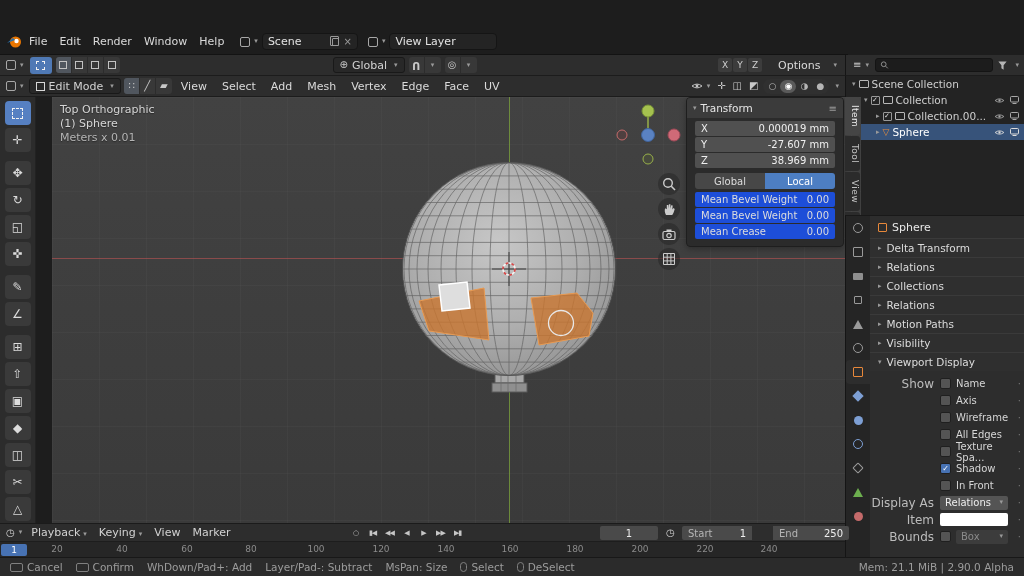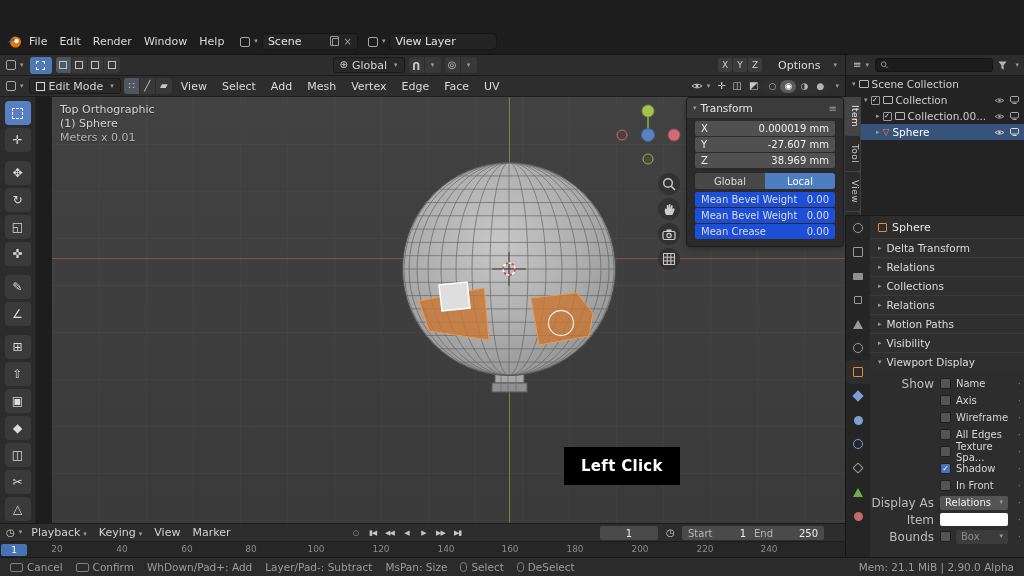--- a/index.html
+++ b/index.html
@@ -533,21 +533,20 @@
     </div>
 
     <div class="abs" style="left:793px;top:0;width:15px">
       <div class="rtab active">Item</div>
       <div class="rtab">Tool</div>
       <div class="rtab">View</div>
       <div class="rtab">Edit</div>
       <div class="rtab t3d">3D-Print</div>
     </div>
 
-    <div class="tooltip">Left Click</div>
   </div>
 
   <div class="abs" id="props">
     <div id="pt-strip">
       <div class="pt">
           <span class="sh ci-o"></span>
         </div>
       <div class="pt">
           <span class="sh sq-o"></span>
         </div>
@@ -709,21 +708,21 @@
       <span class="tbtn">▶▮</span>
     </span>
     <span class="tfield" style="left:600px;width:58px;justify-content:center">
         <span>1</span>
       </span>
     <span class="ic" style="position:absolute;left:666px;top:4px">◷</span>
     <span class="tfield" style="left:682px;width:70px;border-radius:2px 0 0 2px">
       <span class="lab">Start</span>
       <span class="grow" style="text-align:right">1</span>
     </span>
-    <span class="tfield" style="left:748px;width:76px;border-radius:0 2px 2px 0">
+    <span class="tfield" style="left:773px;width:76px;border-radius:0 2px 2px 0">
       <span class="lab">End</span>
       <span class="grow" style="text-align:right">250</span>
     </span>
   </div>
 
   <div class="abs" id="tl-ruler">
     <span class="frame-pill">1</span>
     <span class="rnum" style="left:44px">20</span>
     <span class="rnum" style="left:109px">40</span>
     <span class="rnum" style="left:174px">60</span>

